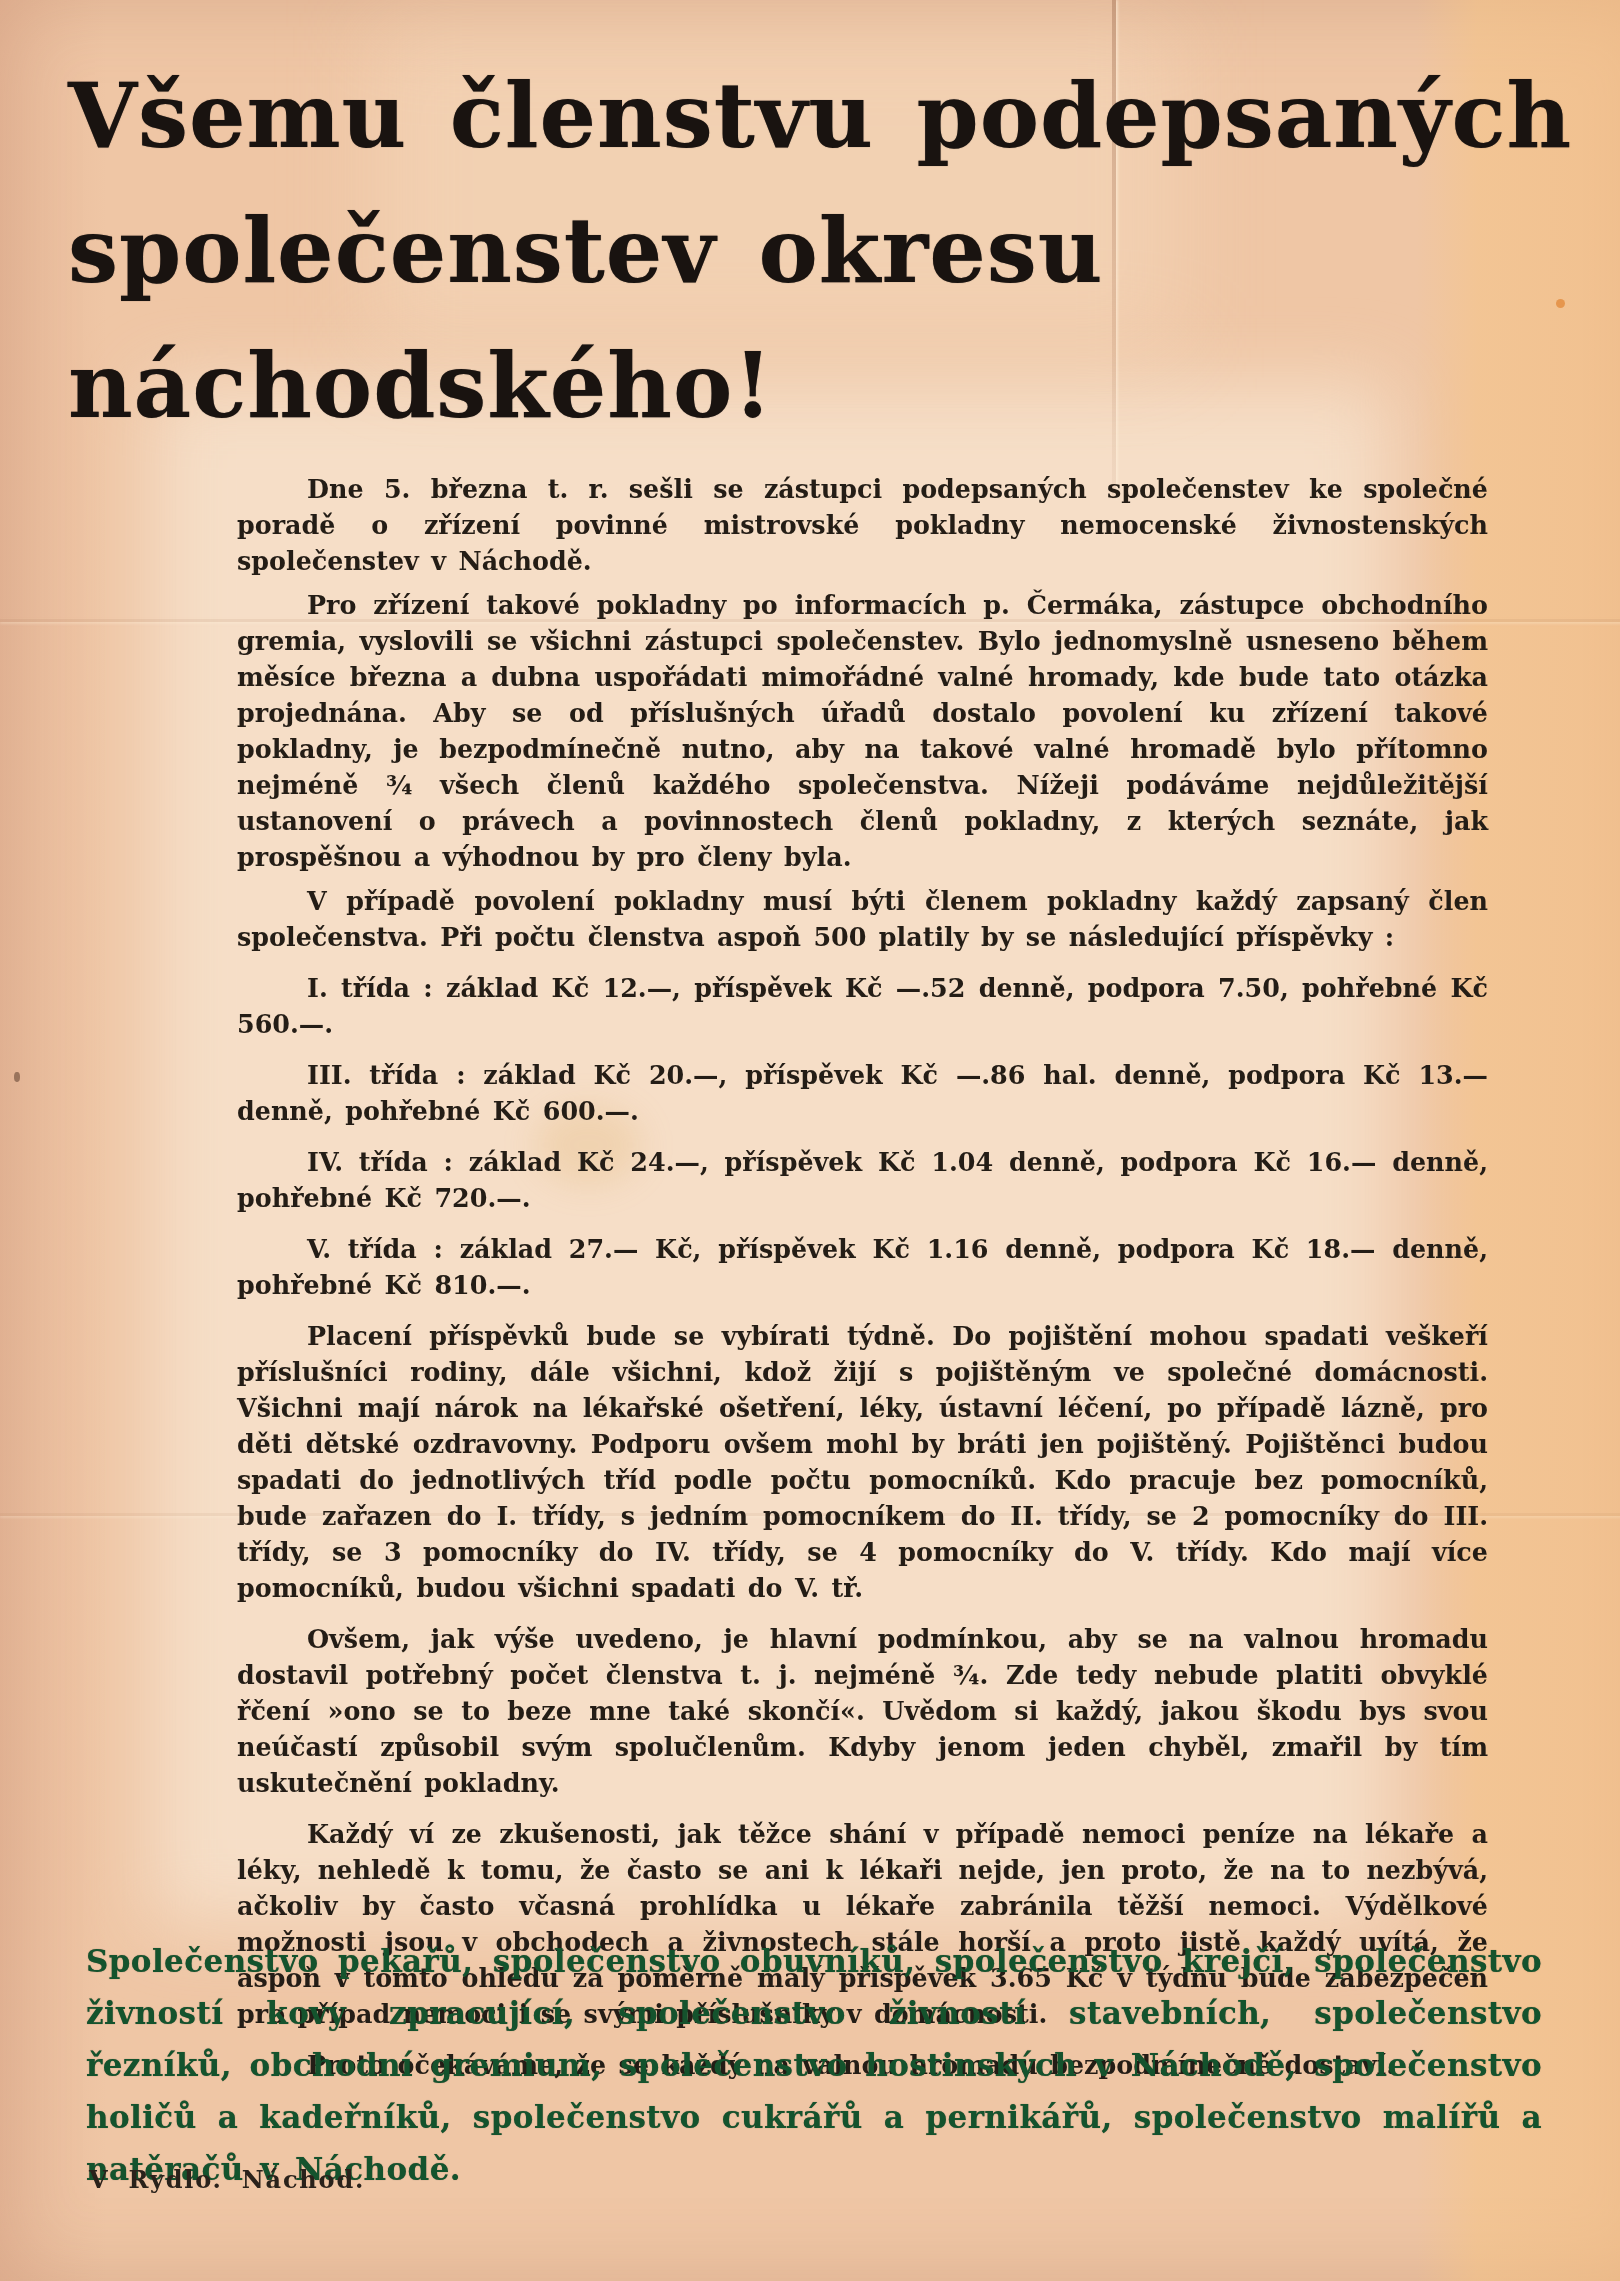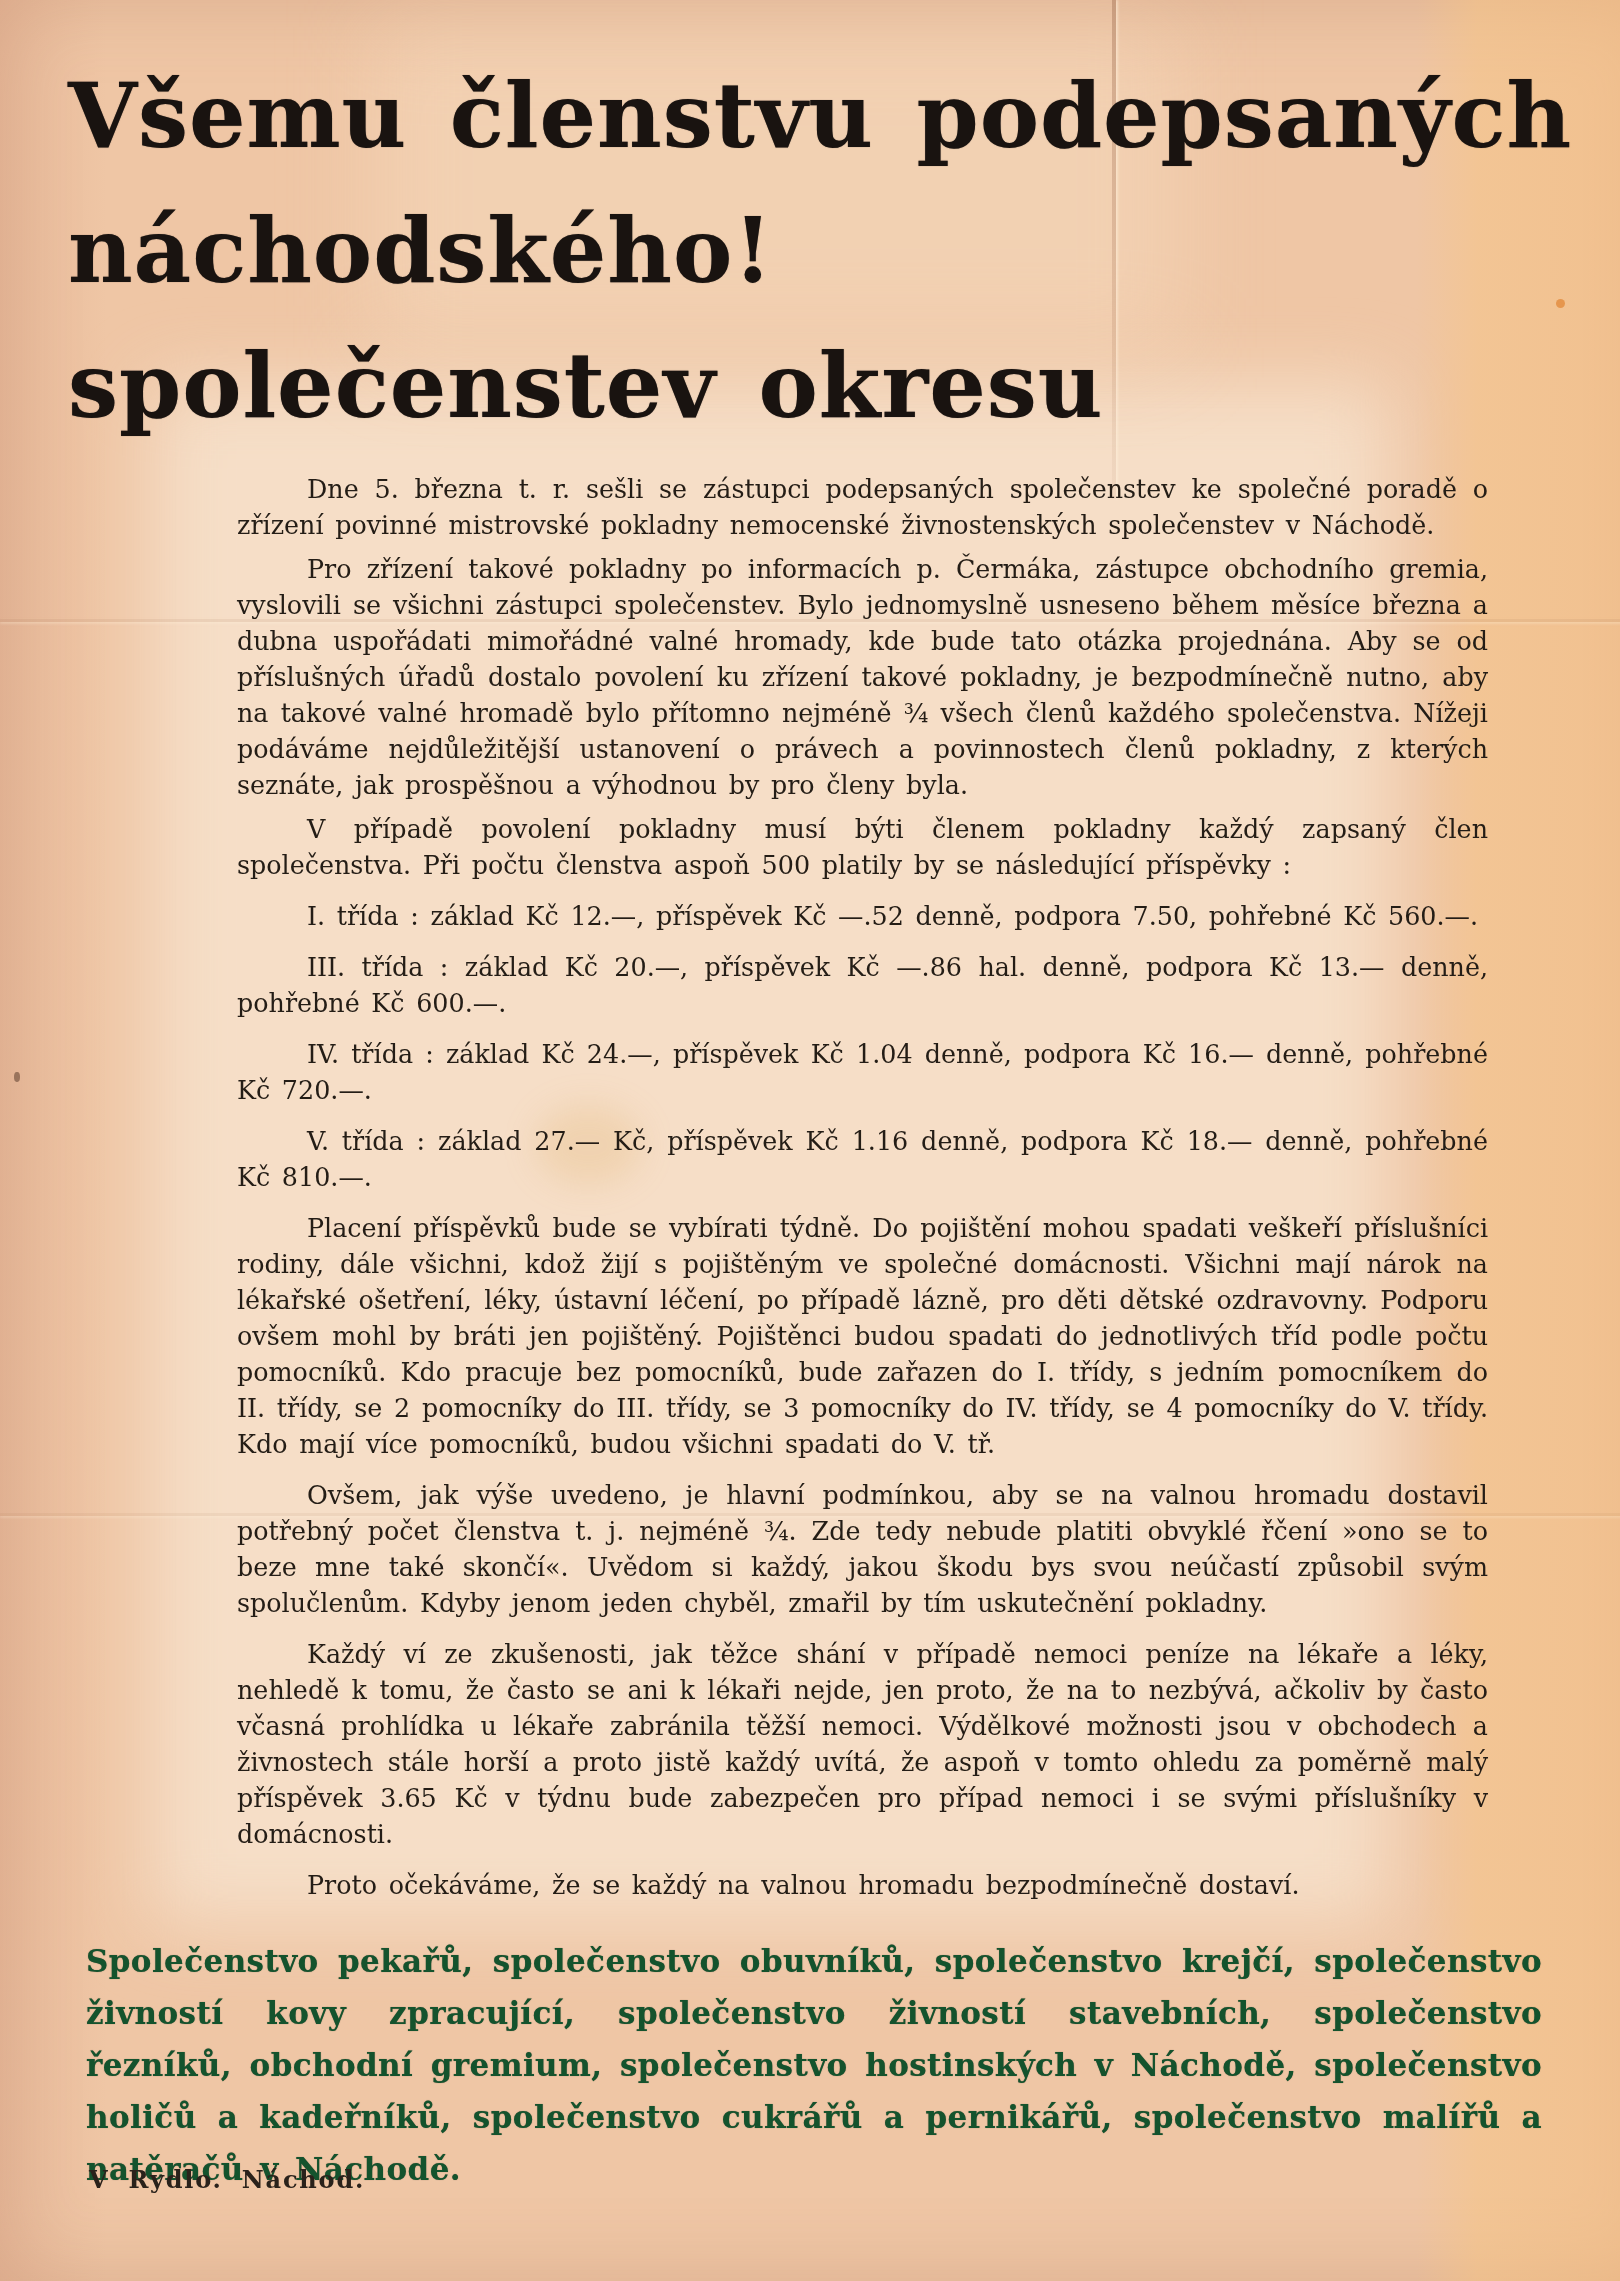--- a/index.html
+++ b/index.html
@@ -120,20 +120,21 @@
   
   .content {
     position: absolute;
     left: 237px; top: 471px;
     width: 1251px;
     font-size: 25.4px;
     line-height: 36px;
     color: #241d16;
     text-align: justify;
     word-spacing: 3.6px;
+    font-weight: bold;
   }
   .content p { margin: 0; text-indent: 70px; }
   .content p + p { margin-top: 8px; }
   .content p.tariff { margin-top: 15px; }
   .content p.spaced { margin-top: 15px; }
   
   .signatories {
     position: absolute;
     left: 86px; top: 1935px;
     width: 1456px;
@@ -169,22 +170,22 @@
   <div class="left-edge"></div>
   <div class="crease-v"></div>
   <div class="crease-h1"></div>
   <div class="crease-h2"></div>
   <div class="stain"></div>
   <div class="speck-1"></div>
   <div class="speck-2"></div>
 
   <h1 class="title">
     <span>Všemu členstvu podepsaných</span>
+    <span>společenstev okresu</span>
     <span>náchodského!</span>
-    <span>společenstev okresu</span>
   </h1>
 
   <div class="content">
     <p class="para">Dne 5. března t. r. sešli se zástupci podepsaných společenstev ke společné poradě o zřízení povinné mistrovské pokladny nemocenské živnostenských společenstev v Náchodě.</p>
     <p class="para">Pro zřízení takové pokladny po informacích p. Čermáka, zástupce obchodního gremia, vyslovili se všichni zástupci společenstev. Bylo jednomyslně usneseno během měsíce března a dubna uspořádati mimořádné valné hromady, kde bude tato otázka projednána. Aby se od příslušných úřadů dostalo povolení ku zřízení takové pokladny, je bezpodmínečně nutno, aby na takové valné hromadě bylo přítomno nejméně ¾ všech členů každého společenstva. Nížeji podáváme nejdůležitější ustanovení o právech a povinnostech členů pokladny, z kterých seznáte, jak prospěšnou a výhodnou by pro členy byla.</p>
     <p class="para">V případě povolení pokladny musí býti členem pokladny každý zapsaný člen společenstva. Při počtu členstva aspoň 500 platily by se následující příspěvky :</p>
 
     <p class="para tariff">I. třída : základ Kč 12.—, příspěvek Kč —.52 denně, podpora 7.50, pohřebné Kč 560.—.</p>
     <p class="para tariff">III. třída : základ Kč 20.—, příspěvek Kč —.86 hal. denně, podpora Kč 13.— denně, pohřebné Kč 600.—.</p>
     <p class="para tariff">IV. třída : základ Kč 24.—, příspěvek Kč 1.04 denně, podpora Kč 16.— denně, pohřebné Kč 720.—.</p>

